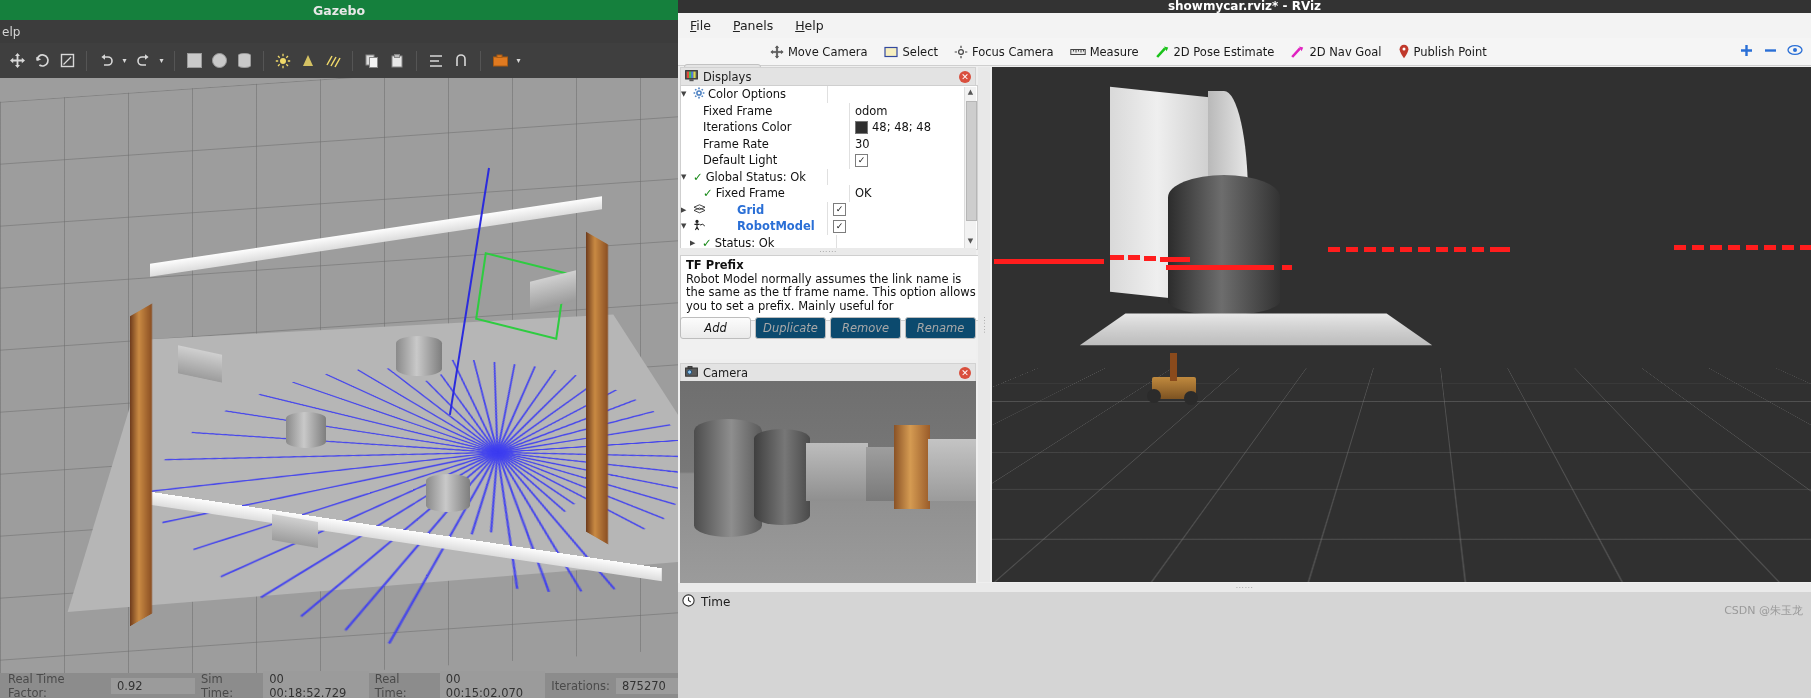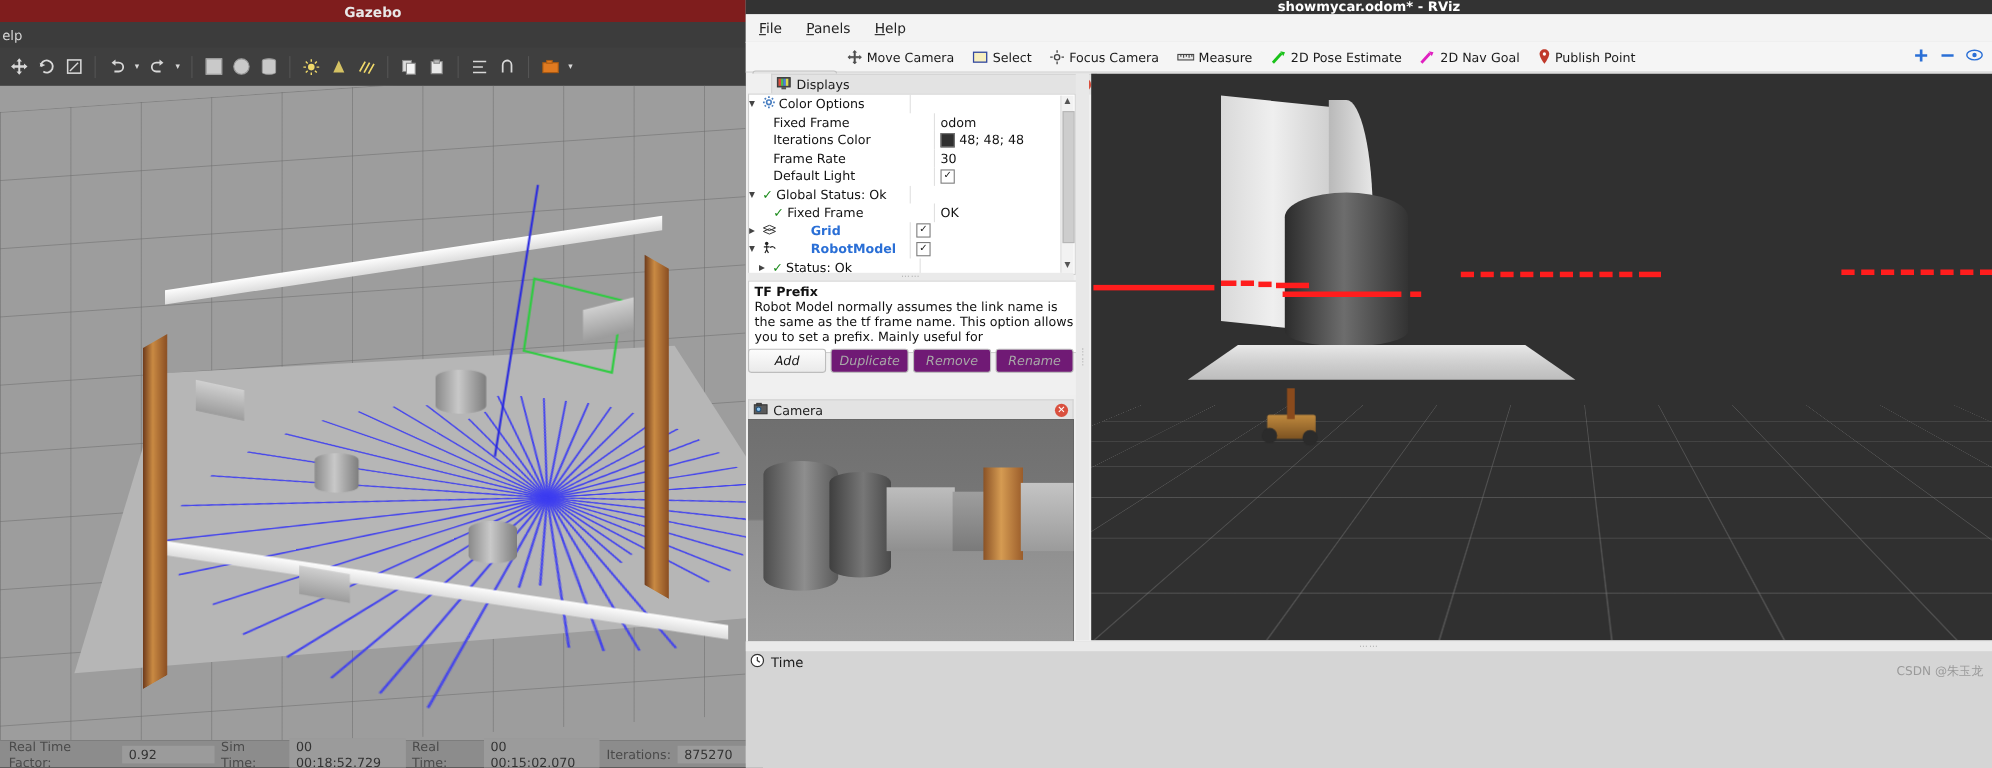--- a/index.html
+++ b/index.html
@@ -1,21 +1,21 @@
 <!DOCTYPE html>
 <html><head>
 <meta charset="utf-8">
 <style>
   html,body{margin:0;padding:0;background:#2e2e2e;}
   body{width:1811px;height:698px;overflow:hidden;font-family:"DejaVu Sans","Liberation Sans",sans-serif;}
   #root{position:relative;width:1811px;height:698px;}
 
   
   #gazebo{position:absolute;left:0;top:0;width:678px;height:698px;background:#3b3b3b;overflow:hidden;}
-  #gz-title{position:absolute;left:0;top:0;width:678px;height:20px;background:#7f1d1d;color:#e8e8e8;
+  #gz-title{position:absolute;left:0;top:0;width:678px;height:20px;background:#15803d;color:#e8e8e8;
             font-size:12.5px;font-weight:bold;display:flex;align-items:center;justify-content:center;}
   #gz-menu{position:absolute;left:0;top:20px;width:678px;height:23px;background:#3c3c3c;color:#d6d6d6;
            font-size:12px;display:flex;align-items:center;padding-left:2px;}
   #gz-toolbar{position:absolute;left:0;top:43px;width:678px;height:35px;background:#3f3f3f;
               border-bottom:1px solid #2b2b2b;display:flex;align-items:center;gap:3px;padding:0 6px;}
   .gzbtn{width:22px;height:22px;display:flex;align-items:center;justify-content:center;
          color:#d8d8d8;font-size:14px;border-radius:2px;}
   .gzsep{width:1px;height:20px;background:#555;margin:0 5px;}
   #gz-view{position:absolute;left:0;top:78px;width:678px;height:595px;overflow:hidden;background:#9a9a9a;}
   #gz-status{position:absolute;left:0;top:673px;width:678px;height:25px;background:#8c8c8c;
@@ -53,21 +53,21 @@
            font-size:12.5px;color:#222;}
   .mnu u{text-decoration:underline;}
   #rv-toolbar{position:absolute;left:0;top:38px;width:1133px;height:27px;background:#f5f5f5;
               border-bottom:1px solid #cfcfcf;display:flex;align-items:center;padding-left:6px;gap:2px;font-size:11.5px;color:#1a1a1a;}
   .tbtn{display:flex;align-items:center;gap:4px;padding:3px 7px;border-radius:3px;white-space:nowrap;}
   .tbtn.active{background:#e4e4e4;border:1px solid #c2c2c2;padding:2px 6px;margin-top:44px;}
   .tbtn svg{display:block;}
   .tb-right{margin-left:auto;display:flex;align-items:center;gap:9px;padding-right:14px;}
 
   
-  #dock{position:absolute;left:2px;top:67px;width:296px;height:292px;background:#f0f0f0;padding-left:21px;}
+  #dock{position:absolute;left:2px;top:67px;width:296px;height:292px;background:#f0f0f0;}
   .dock-hdr{height:18px;background:#e3e3e3;display:flex;align-items:center;gap:5px;padding:0 4px;
             font-size:11.5px;color:#1b1b1b;border:1px solid #d2d2d2;border-bottom:none;}
   .dock-x{margin-left:auto;width:12px;height:12px;border-radius:50%;background:#d94f3d;color:#fff;
           font-size:9px;line-height:12px;text-align:center;font-weight:bold;}
   #tree{position:absolute;left:0;top:18px;width:296px;height:163px;background:#ffffff;
         border:1px solid #cfcfcf;overflow:hidden;}
   .trow{display:flex;align-items:center;height:16.5px;font-size:11.5px;color:#111;}
   .tname{display:flex;align-items:center;gap:3px;width:146px;flex:0 0 146px;overflow:hidden;white-space:nowrap;}
   .tval{flex:1;display:flex;align-items:center;gap:4px;border-left:1px solid #e0e0e0;padding-left:5px;height:100%;}
   .arrow{width:9px;font-size:7px;color:#444;}
@@ -85,21 +85,21 @@
   .sb-up,.sb-dn{position:absolute;left:1px;width:9px;height:10px;font-size:7px;text-align:center;color:#555;}
   .sb-up{top:1px;}.sb-dn{bottom:1px;}
   #splitter{position:absolute;left:0;top:181px;width:296px;height:7px;background:#eaeaea;
             display:flex;align-items:center;justify-content:center;color:#a5a5a5;font-size:8px;letter-spacing:1px;}
   #desc{position:absolute;left:0;top:188px;width:296px;height:58px;background:#ffffff;
         border:1px solid #cfcfcf;padding:3px 5px;font-size:11.5px;color:#111;line-height:13.6px;overflow:hidden;}
   #desc b{display:block;}
   #btnrow{position:absolute;left:0;top:250px;width:296px;height:22px;display:flex;gap:4px;}
   .dbtn{flex:1;border:1px solid #bdbdbd;background:linear-gradient(180deg,#fcfcfc,#eaeaea);
         border-radius:3px;font-size:11.5px;color:#111;display:flex;align-items:center;justify-content:center;font-style:italic;}
-  .dbtn.dis{color:#a8a8a8;background:#701a75;}
+  .dbtn.dis{color:#a8a8a8;background:#0c4a6e;}
 
   
   #camdock{position:absolute;left:2px;top:363px;width:296px;height:220px;}
   #camview{position:absolute;left:0;top:18px;width:296px;height:202px;background:#000;overflow:hidden;}
   #camscene{position:absolute;left:0;top:0;width:296px;height:202px;
      background:linear-gradient(180deg,#6f6f6f 0%,#787878 45%,#8d8d8d 46%,#9b9b9b 100%);}
   .ccyl{position:absolute;border-radius:50%/10%;}
   
   #rv3d{position:absolute;left:314px;top:67px;width:819px;height:515px;background:#303030;overflow:hidden;}
   .rv-grid{position:absolute;left:-120px;top:160px;width:1100px;height:420px;
@@ -312,21 +312,21 @@
       <span class="gz-lbl">Real Time:</span>
       <span class="gz-val wide">00 00:15:02.070</span>
       <span class="gz-lbl">Iterations:</span>
       <span class="gz-val" style="min-width:58px;">875270</span>
     </div>
   </div>
 
   <div id="rviz">
 
     <div id="rv-title">
-      <span>showmycar.odom* - RViz</span>
+      <span>showmycar.rviz* - RViz</span>
     </div>
 
     <div id="rv-menu">
       <span class="mnu"><u>F</u><span>ile</span></span>
       <span class="mnu"><u>P</u>anels</span>
       <span class="mnu"><u>H</u>elp</span>
     </div>
 
     <div id="rv-toolbar">
       <div class="tbtn active">

